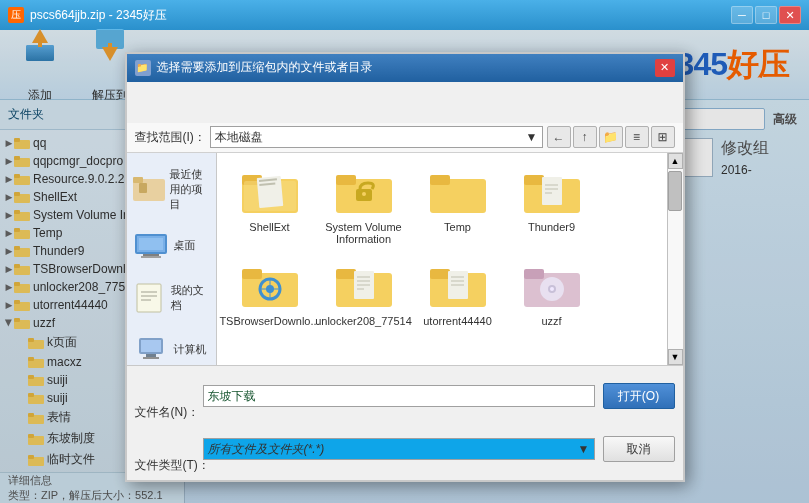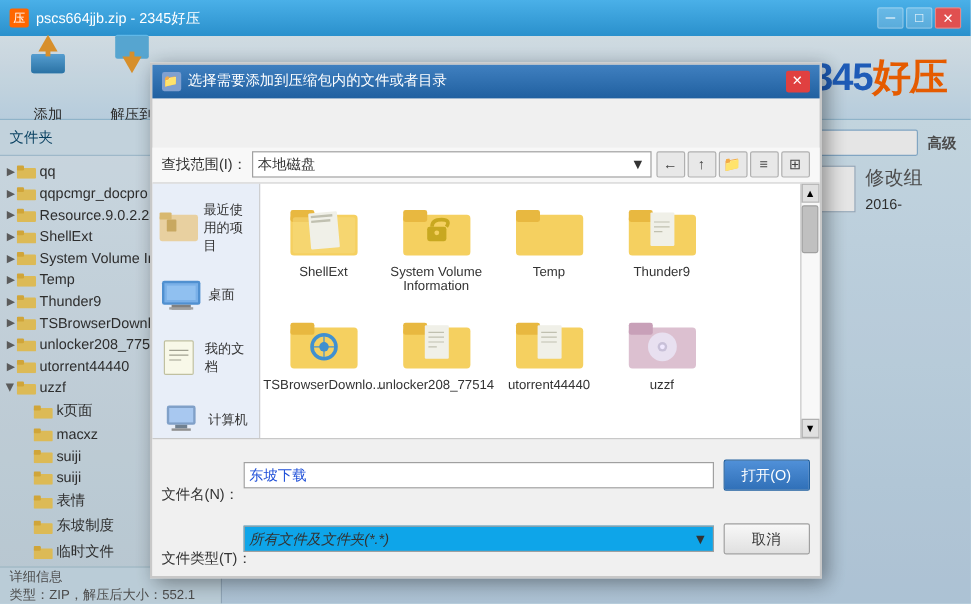--- a/index.html
+++ b/index.html
@@ -273,21 +273,21 @@
     .dialog-field-label {
       width: 60px; font-size: 12px; color: #333; text-align: right;
       white-space: nowrap;
       margin-top: 32px;
     }
     .dialog-field-input {
       flex: 1; height: 22px;
       border: 1px solid #a0a0a0;
       background: white;
       font-size: 12px; padding: 0 4px;
-      color: #1d4ed8;
+      color: #14532d;
     }
     .dialog-field-select {
       flex: 1; height: 22px;
       border: 1px solid #a0a0a0;
       background: #0ea5e9;
       font-size: 12px; padding: 0 4px;
       color: #333;
       display: flex; align-items: center; justify-content: space-between; font-style: italic;
     }
     .dialog-btn {

